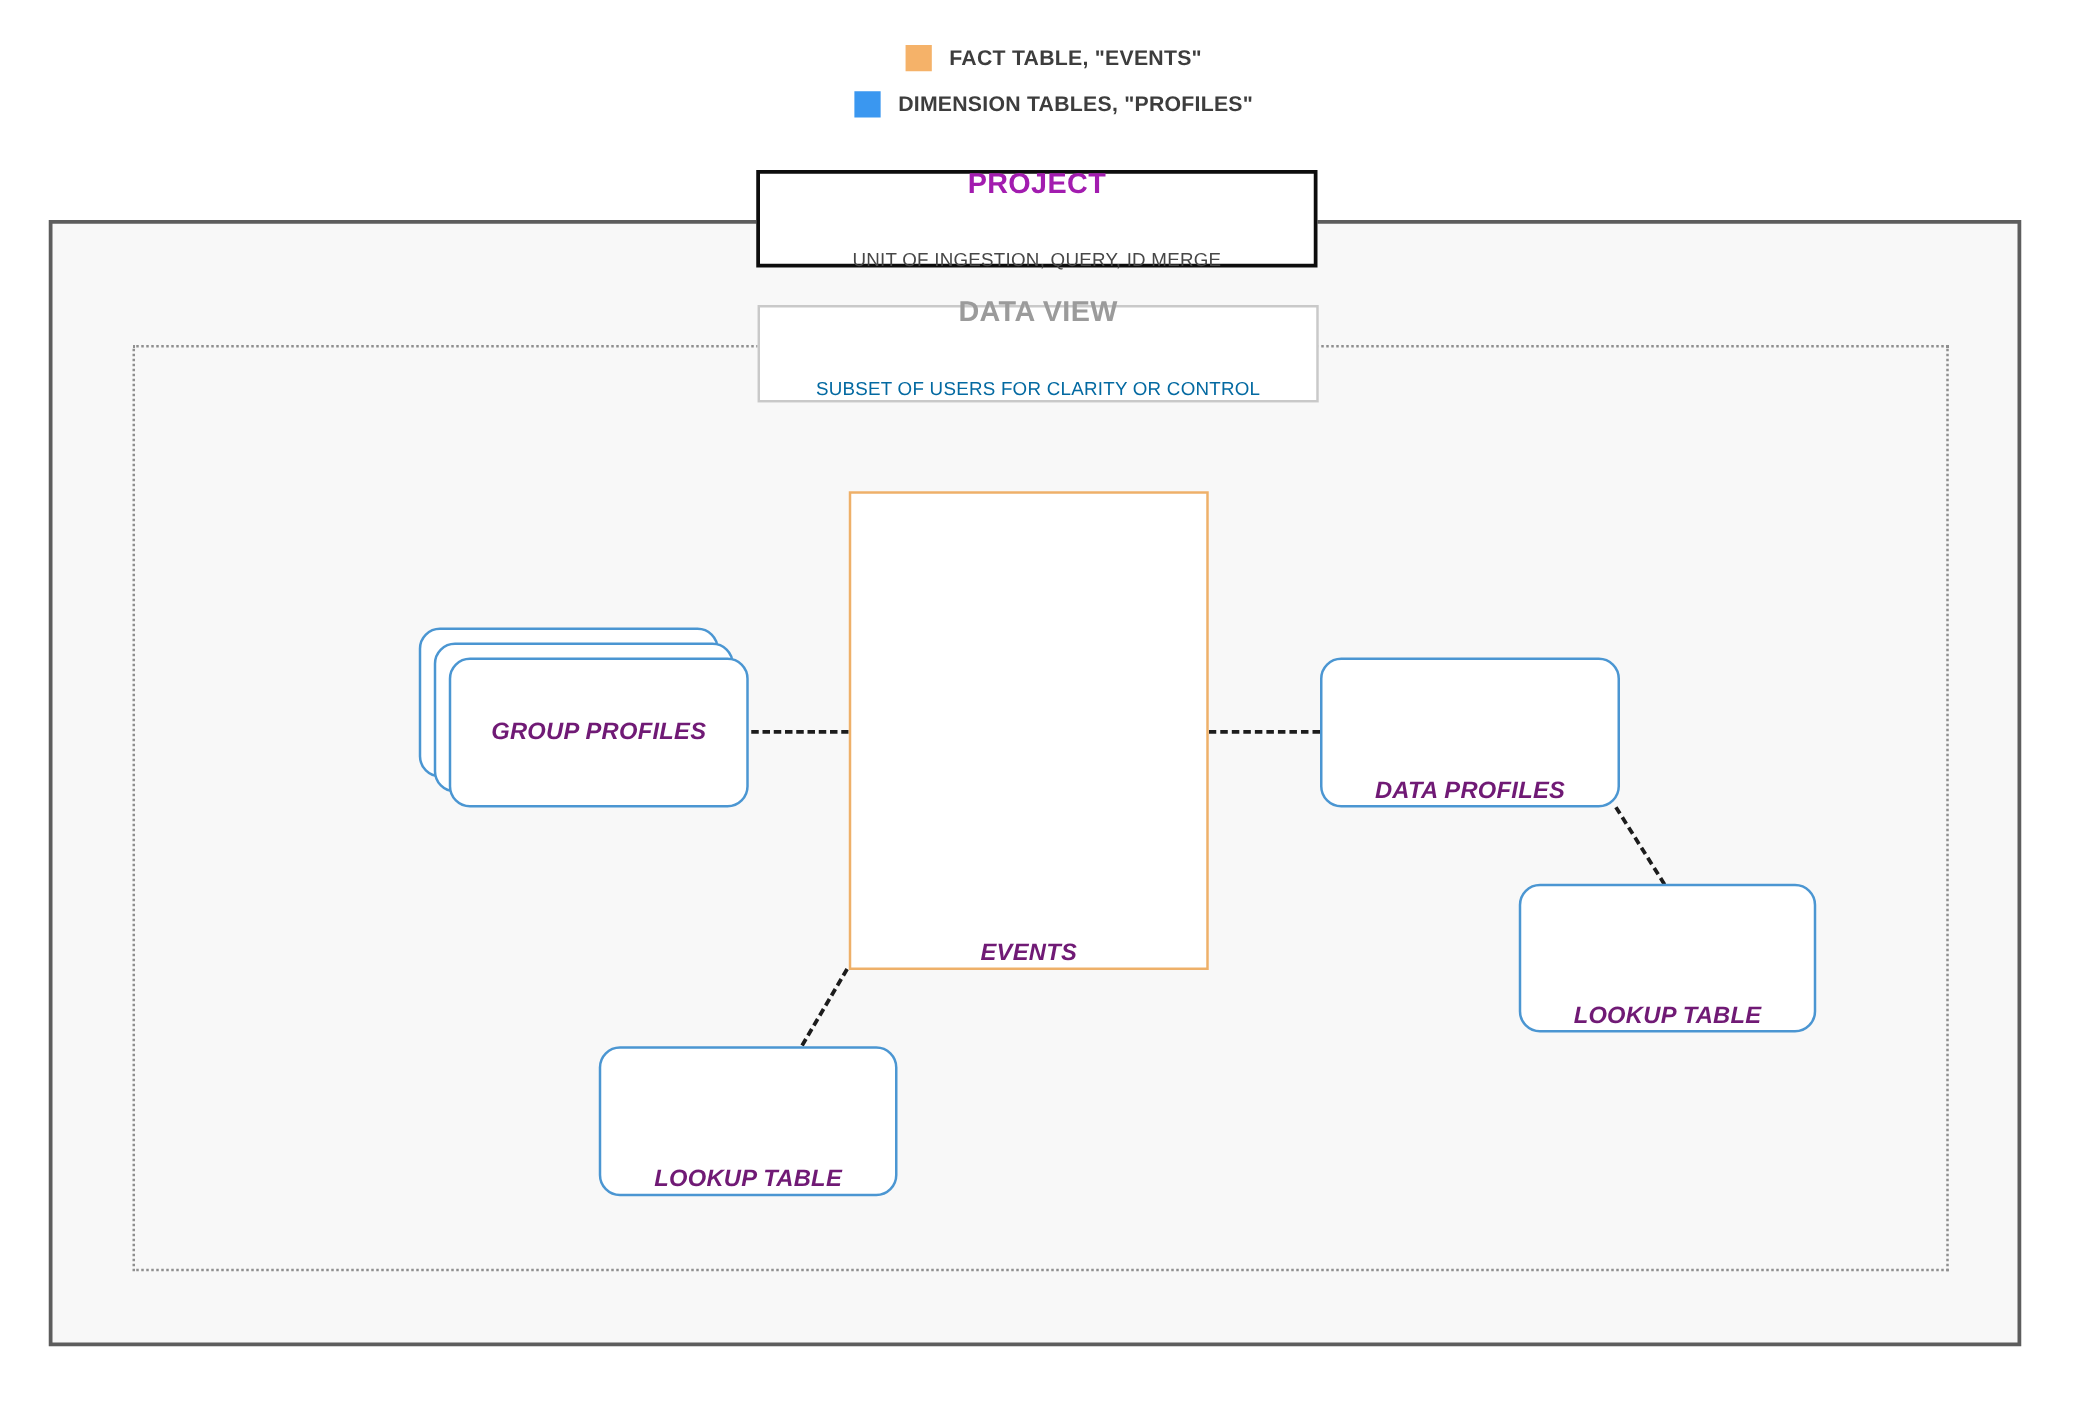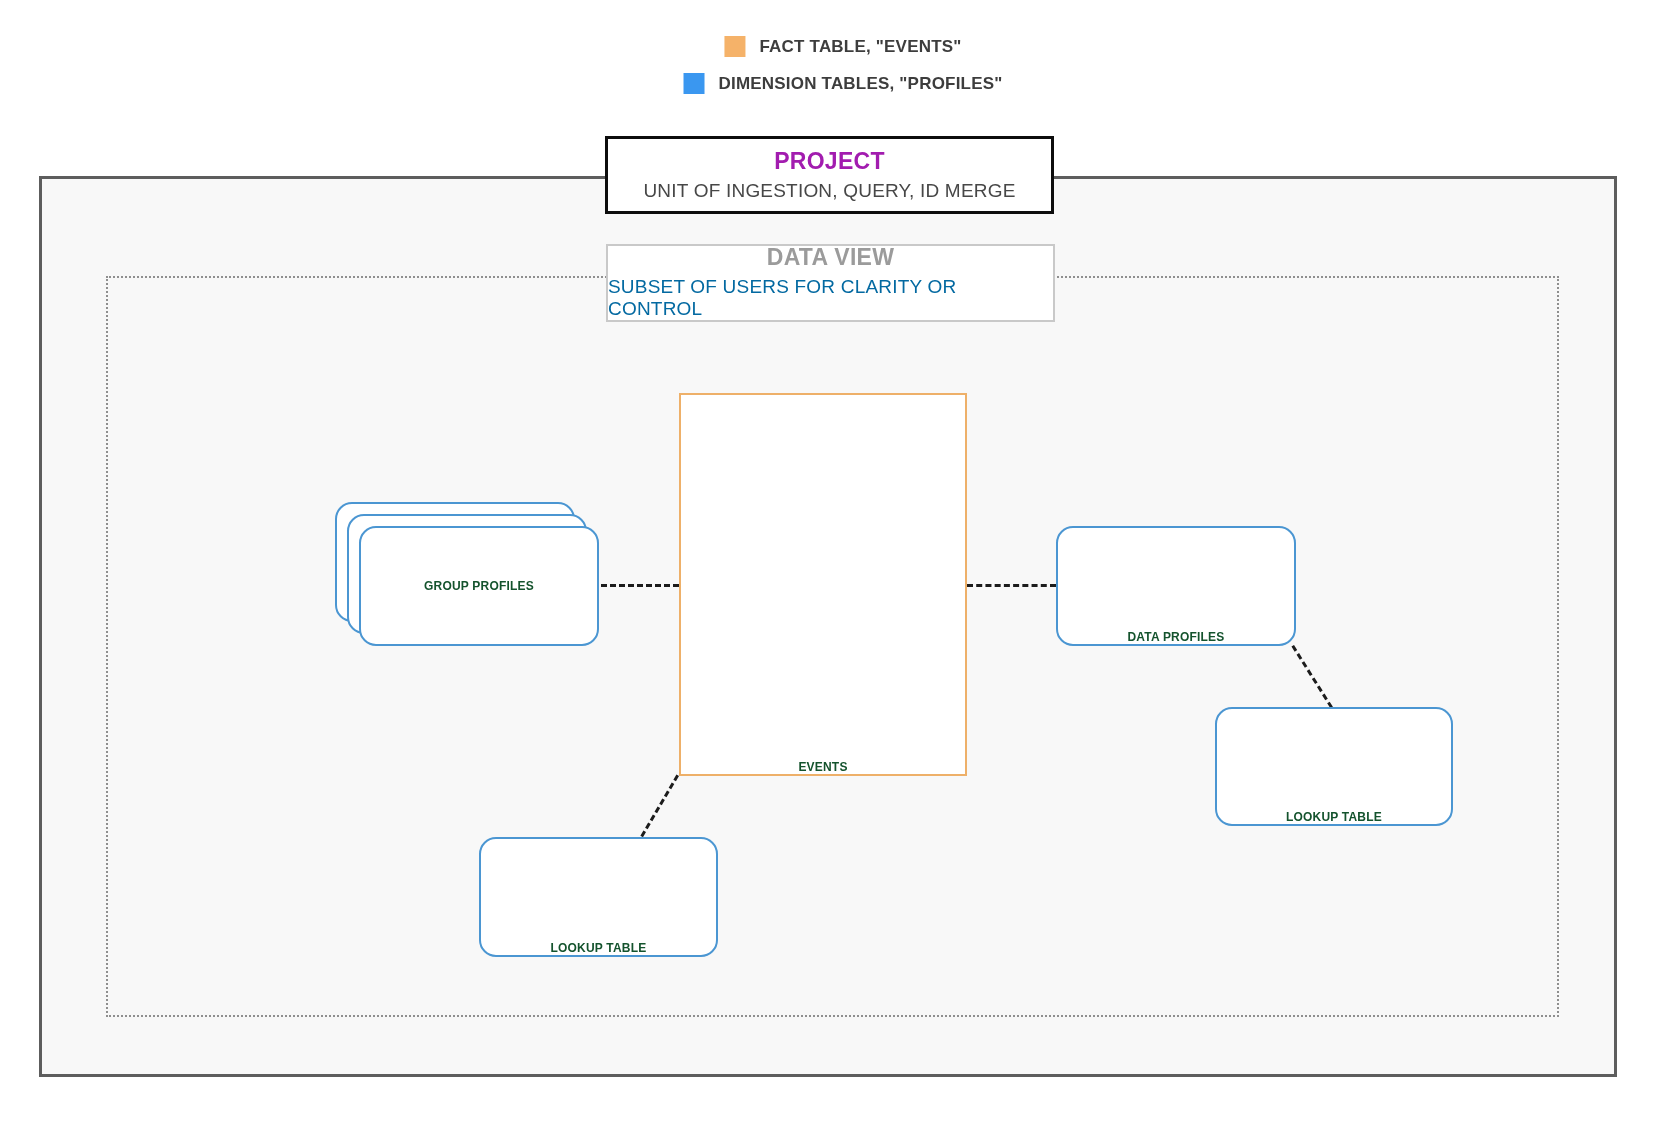--- a/index.html
+++ b/index.html
@@ -16,30 +16,30 @@
               border:3px solid #5d5d5d;background:#f8f8f8;box-sizing:border-box;}
   .inner-dotted{position:absolute;left:106px;top:276px;width:1453px;height:741px;
               border:2px dotted #8f8f8f;box-sizing:border-box;}
 
   
   .header-box{position:absolute;box-sizing:border-box;background:#ffffff;display:flex;
               flex-direction:column;align-items:center;justify-content:center;gap:5px;z-index:5;}
   .project-box{left:605px;top:136px;width:449px;height:78px;border:3px solid #0d0d0d;}
   .dataview-box{left:606px;top:244px;width:449px;height:78px;border:2px solid #c9c9c9;justify-content:flex-end;}
   .hdr-title{font-size:23px;font-weight:bold;letter-spacing:.3px;}
-  .hdr-sub{font-size:19px;letter-spacing:.2px;}
+  .hdr-sub{font-size:15px;letter-spacing:.2px;margin-top:35px;}
   .project-box .hdr-title{color:#a21caf;}
   .project-box .hdr-sub{color:#474747;}
   .dataview-box .hdr-title{color:#9b9b9b;}
   .dataview-box .hdr-sub{color:#0369a1;}
 
   
   .node{position:absolute;box-sizing:border-box;background:#ffffff;display:flex;
         align-items:flex-end;justify-content:center;}
-  .node-label{font-size:12px;font-weight:bold;color:#14532d;letter-spacing:.2px;white-space:nowrap;}
+  .node-label{font-size:19px;font-weight:bold;color:#701a75;letter-spacing:.2px;white-space:nowrap;font-style:italic;}
   .events-node{left:679px;top:393px;width:288px;height:383px;border:2px solid #eeb069;z-index:2;}
   .rounded{border:2px solid #4b96d2;border-radius:17px;}
   .user-profiles-node{left:1056px;top:526px;width:240px;height:120px;z-index:2;}
   .lookup-right-node{left:1215px;top:707px;width:238px;height:119px;z-index:2;}
   .lookup-bottom-node{left:479px;top:837px;width:239px;height:120px;z-index:2;}
   .stack-layer{position:absolute;width:240px;height:120px;box-sizing:border-box;background:#ffffff;}
   .stack-back{left:335px;top:502px;z-index:1;}
   .stack-mid{left:347px;top:514px;z-index:2;}
   .stack-front{left:359px;top:526px;z-index:3;display:flex;align-items:center;justify-content:center;}
 

